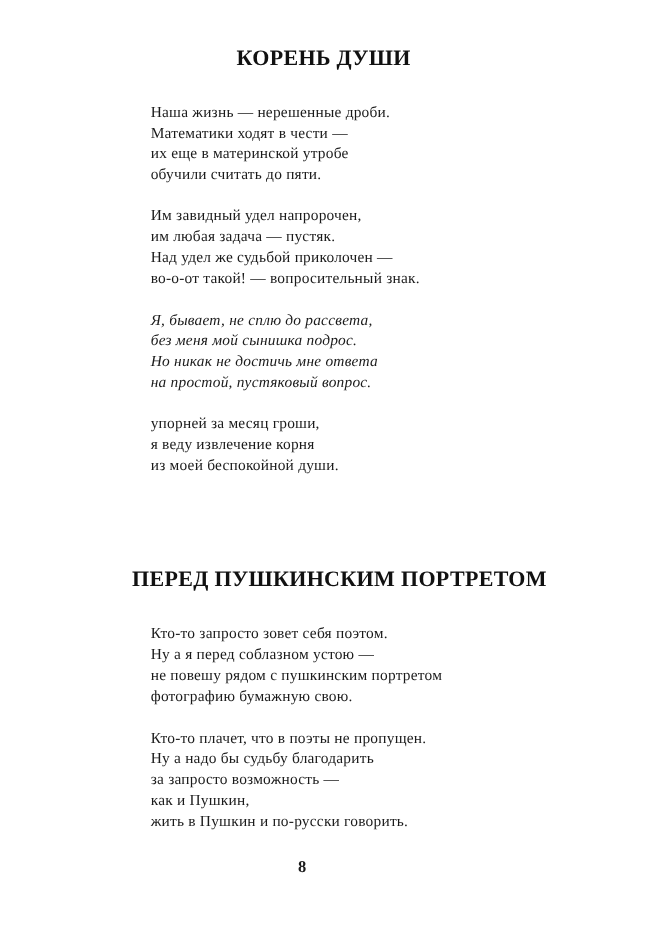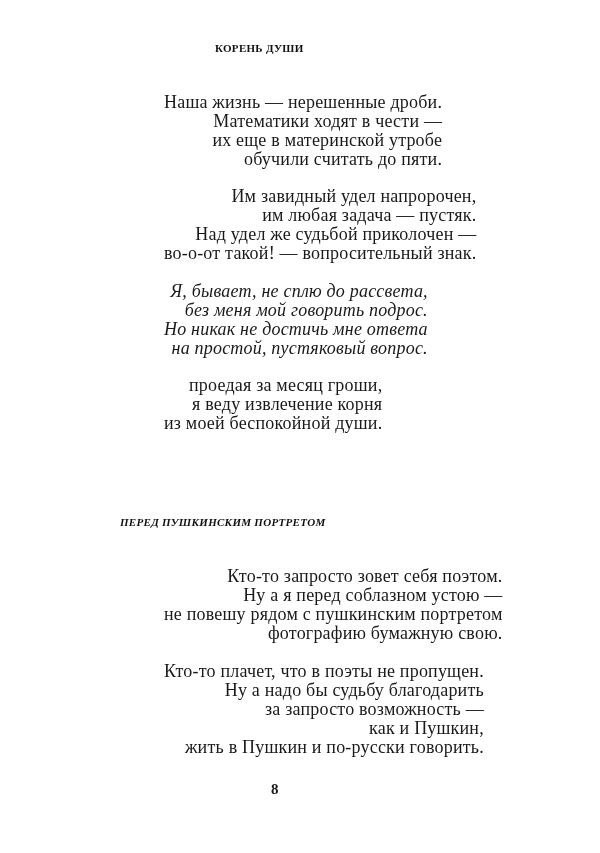--- a/index.html
+++ b/index.html
@@ -2,26 +2,26 @@
 <html><head>
 <meta charset="utf-8">
 <style>
   html, body { margin: 0; padding: 0; background: #ffffff; }
   body {
     width: 600px; height: 853px; position: relative; overflow: hidden;
     font-family: "Liberation Serif", "DejaVu Serif", serif;
     color: #1a1a1a;
   }
   .title {
-    position: absolute; font-weight: bold; font-size: 11px;
+    position: absolute; font-weight: bold; font-size: 20px;
     letter-spacing: 0.3px; white-space: nowrap; color: #111;
   }
   .stanza {
-    position: absolute; left: 164px; font-size: 18px;
-    line-height: 19px; white-space: nowrap; letter-spacing: 0.2px; text-align: right;
+    position: absolute; left: 137px; font-size: 14px;
+    line-height: 19px; white-space: nowrap; letter-spacing: 0.2px;
   }
   .line { display: block; }
   .page-number {
     position: absolute; left: 271px; top: 781px; font-size: 15px; font-weight: bold;
   }
 </style>
 </head>
 <body>
 
 <div>
@@ -36,34 +36,34 @@
 
   <div class="stanza" style="top:187px;">
     <span class="line">Им завидный удел напророчен,</span>
     <span class="line">им любая задача — пустяк.</span>
     <span class="line">Над удел же судьбой приколочен —</span>
     <span class="line">во-о-от такой! — вопросительный знак.</span>
   </div>
 
   <div class="stanza" style="top:282px;font-style:italic;">
     <span class="line">Я, бывает, не сплю до рассвета,</span>
-    <span class="line">без меня мой говорить подрос.</span>
+    <span class="line">без меня мой сынишка подрос.</span>
     <span class="line">Но никак не достичь мне ответа</span>
     <span class="line">на простой, пустяковый вопрос.</span>
   </div>
 
   <div class="stanza" style="top:376px;">
-    <span class="line">проедая за месяц гроши,</span>
+    <span class="line">упорней за месяц гроши,</span>
     <span class="line">я веду извлечение корня</span>
     <span class="line">из моей беспокойной души.</span>
   </div>
 </div>
 
 <div>
-  <div class="title" style="left:120px; top:516px;font-style:italic;">ПЕРЕД ПУШКИНСКИМ ПОРТРЕТОМ</div>
+  <div class="title" style="left:120px; top:516px;">ПЕРЕД ПУШКИНСКИМ ПОРТРЕТОМ</div>
 
   <div class="stanza" style="top:567px;">
     <span class="line">Кто-то запросто зовет себя поэтом.</span>
     <span class="line">Ну а я перед соблазном устою —</span>
     <span class="line">не повешу рядом с пушкинским портретом</span>
     <span class="line">фотографию бумажную свою.</span>
   </div>
 
   <div class="stanza" style="top:662px;">
     <span class="line">Кто-то плачет, что в поэты не пропущен.</span>

